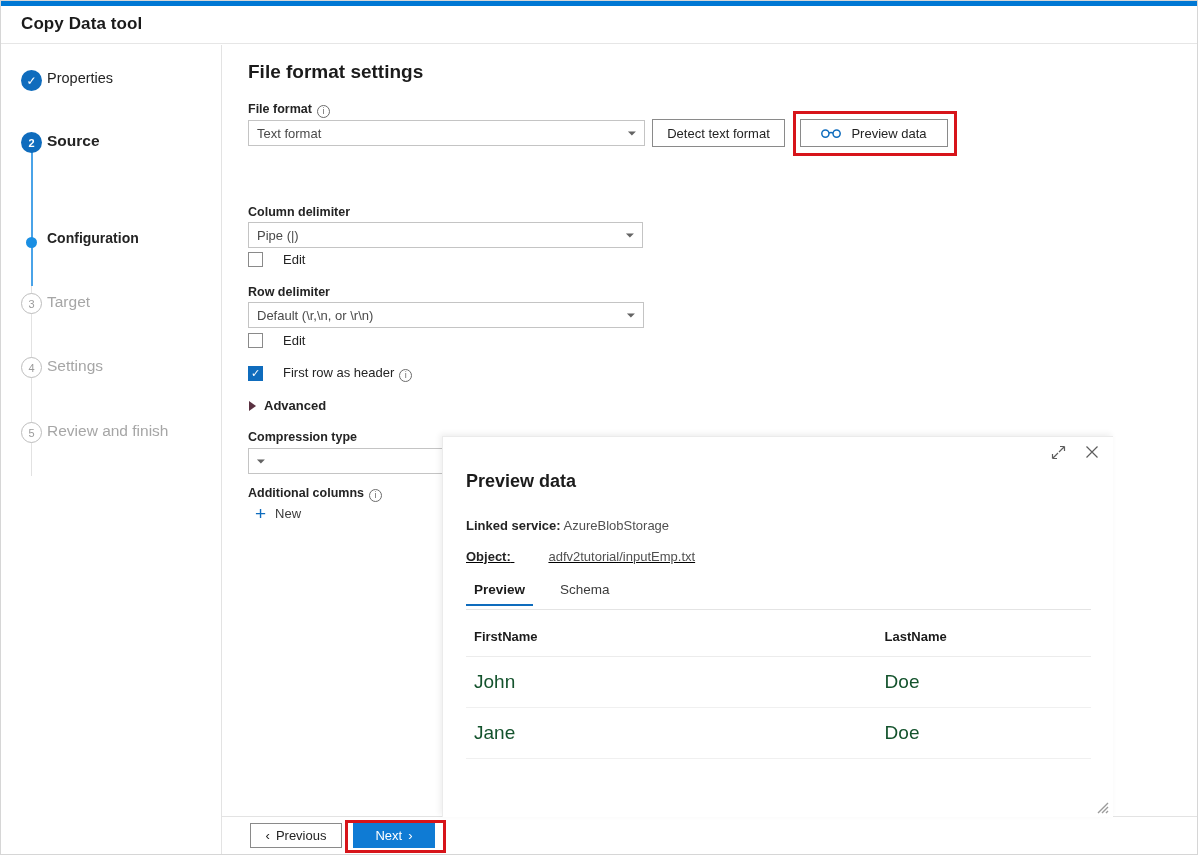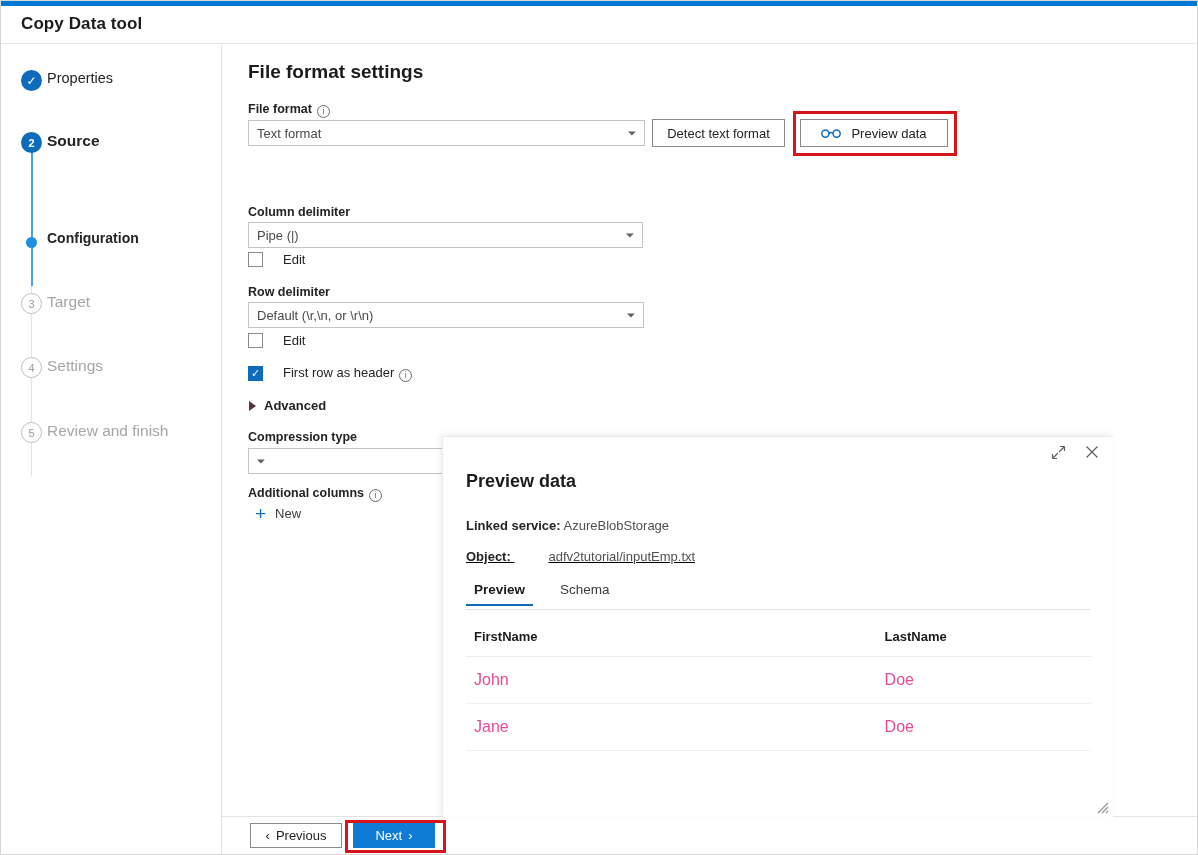--- a/index.html
+++ b/index.html
@@ -225,21 +225,21 @@
     position: absolute; left: 23px; top: 182px;
     width: 625px;
     border-collapse: collapse;
   }
   .dtable th {
     text-align: left; font-size: 13px; font-weight: bold;
     color: #1b1b1b; padding: 10px 0 12px 8px;
     border-bottom: 1px solid #ececec;
   }
   .dtable td {
-    font-size: 16px; color: #ec4899;
+    font-size: 19px; color: #14532d;
     padding: 14px 0 14px 8px;
     border-bottom: 1px solid #f0f0f0;
   }
   .dtable .col2 { padding-left: 320px; }
   .resize-grip {
     position: absolute; right: 4px; bottom: 3px;
     width: 16px; height: 16px; cursor: nwse-resize;
   }
 </style>
 </head>

